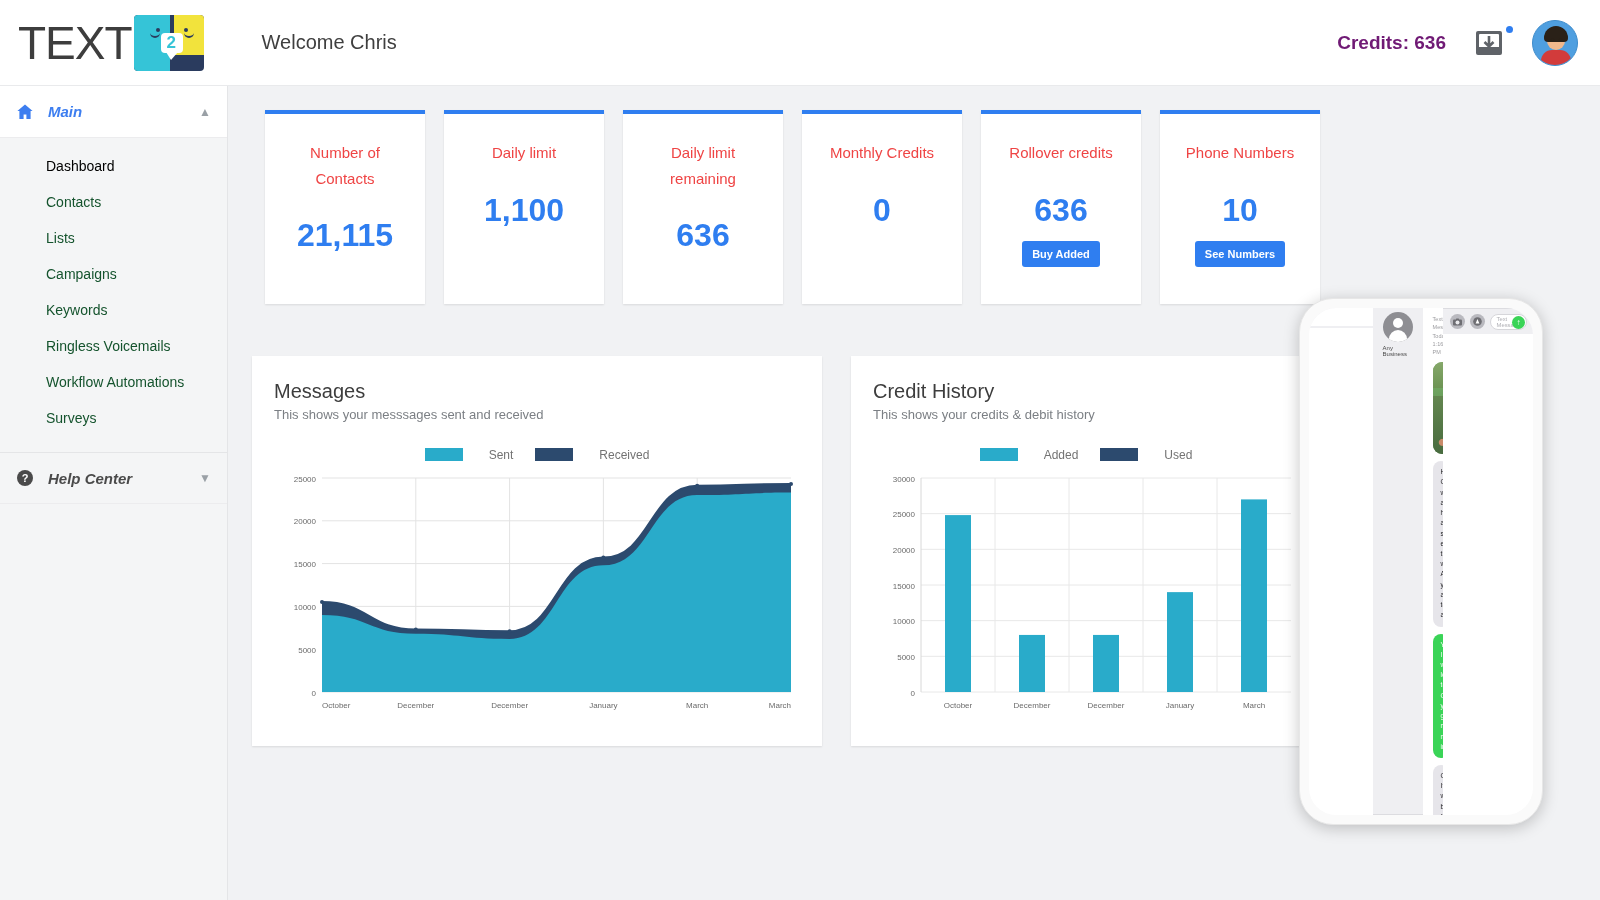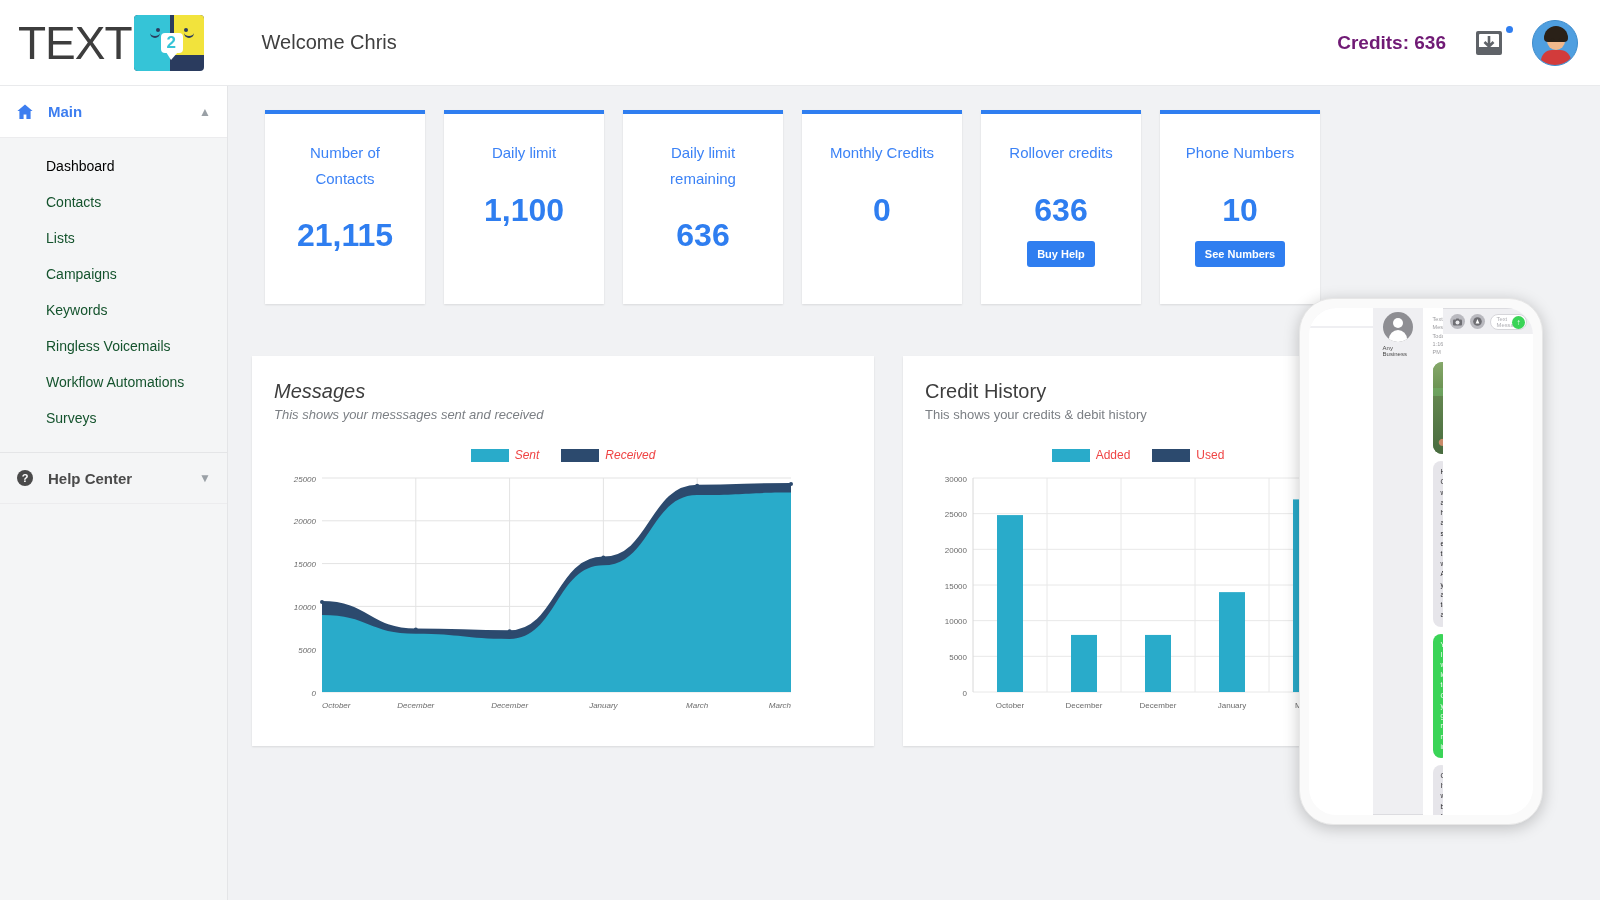--- a/index.html
+++ b/index.html
@@ -90,21 +90,21 @@
   
   .sidebar {
     position: absolute; left: 0; top: 86px; width: 228px; height: 814px;
     background: #f4f5f6; border-right: 1px solid #e4e5e7;
   }
   .side-section-head {
     height: 52px; display: flex; align-items: center; padding: 0 16px;
     background: #ffffff; border-bottom: 1px solid #ececee;
   }
   .side-section-head .icon { width: 22px; display: flex; align-items: center; }
-  .side-section-head .lbl { margin-left: 10px; font-size: 15px; font-weight: bold; }
+  .side-section-head .lbl { margin-left: 10px; font-size: 15px; font-weight: bold; font-style: italic; }
   .side-section-head.main .lbl { color: #3d7ef0; }
   .side-section-head.help { background: #f4f5f6; border-top: 1px solid #e4e5e7; }
   .side-section-head.help .lbl { color: #4a4a4a; }
   .chev { margin-left: auto; color: #9aa0a6; font-size: 12px; }
   .side-list { padding: 10px 0 16px 0; background: #f4f5f6; }
   .side-item {
     height: 36px; display: flex; align-items: center;
     padding-left: 46px; font-size: 14px; color: #14532d; cursor: pointer;
   }
   .side-item.active { color: #000000; }
@@ -115,42 +115,42 @@
 
   
   .cards { display: flex; gap: 19px; padding: 24px 0 0 37px; }
   .card {
     width: 160px; min-height: 194px; background: #ffffff;
     border-top: 4px solid #2f7ef0; box-shadow: 0 1px 2px rgba(0,0,0,.10);
     display: flex; flex-direction: column; align-items: center;
     padding-top: 26px;
   }
   .card-title {
-    font-size: 15px; color: #3b82f6; text-align: center; line-height: 1.7;
+    font-size: 15px; color: #ef4444; text-align: center; line-height: 1.7;
     max-width: 120px;
   }
   .card-value { font-size: 32px; color: #2f7ef0; font-weight: bold; margin-top: 26px; }
   .card-btn {
     margin-top: 12px; background: #2f7ef0; color: #ffffff;
     border: none; border-radius: 3px; font-size: 11px; font-weight: bold;
     padding: 7px 10px; cursor: pointer; font-family: "Liberation Sans", sans-serif;
   }
 
   
   .panels { display: flex; gap: 29px; padding: 52px 0 0 24px; }
   .panel {
     background: #ffffff; box-shadow: 0 1px 2px rgba(0,0,0,.10);
     padding: 24px 22px 18px 22px;
   }
-  .panel.messages { width: 622px; height: 390px; font-style: italic; }
+  .panel.messages { width: 570px; height: 390px; }
   .panel.credits-panel { width: 470px; height: 390px; }
   .panel-title { font-size: 20px; color: #3d3d3d; }
   .panel-sub { font-size: 13px; color: #7b7f84; margin-top: 4px; }
   .legend { display: flex; justify-content: center; gap: 22px; margin-top: 26px; }
-  .legend-item { display: flex; align-items: center; gap: 6px; font-size: 12px; color: #ef4444; }
+  .legend-item { display: flex; align-items: flex-start; gap: 26px; font-size: 12px; color: #737373; }
   .swatch { width: 38px; height: 13px; display: block; }
 
   .plot { position: relative; margin-top: 10px; }
   .plot svg { display: block; }
 
   
   .phone {
     position: absolute; left: 1299px; top: 298px; width: 244px; height: 527px;
     background: #fafafa; border-radius: 34px;
     box-shadow: 0 3px 16px rgba(0,0,0,.22);
@@ -346,21 +346,21 @@
         <div class="card-title">Daily limit remaining</div>
         <div class="card-value">636</div>
       </div>
       <div class="card">
         <div class="card-title">Monthly Credits</div>
         <div class="card-value">0</div>
       </div>
       <div class="card">
         <div class="card-title">Rollover credits</div>
         <div class="card-value">636</div>
-        <button class="card-btn">Buy Help</button>
+        <button class="card-btn">Buy Added</button>
       </div>
       <div class="card">
         <div class="card-title">Phone Numbers</div>
         <div class="card-value">10</div>
         <button class="card-btn">See Numbers</button>
       </div>
     </div>
 
     <div class="panels">
 

